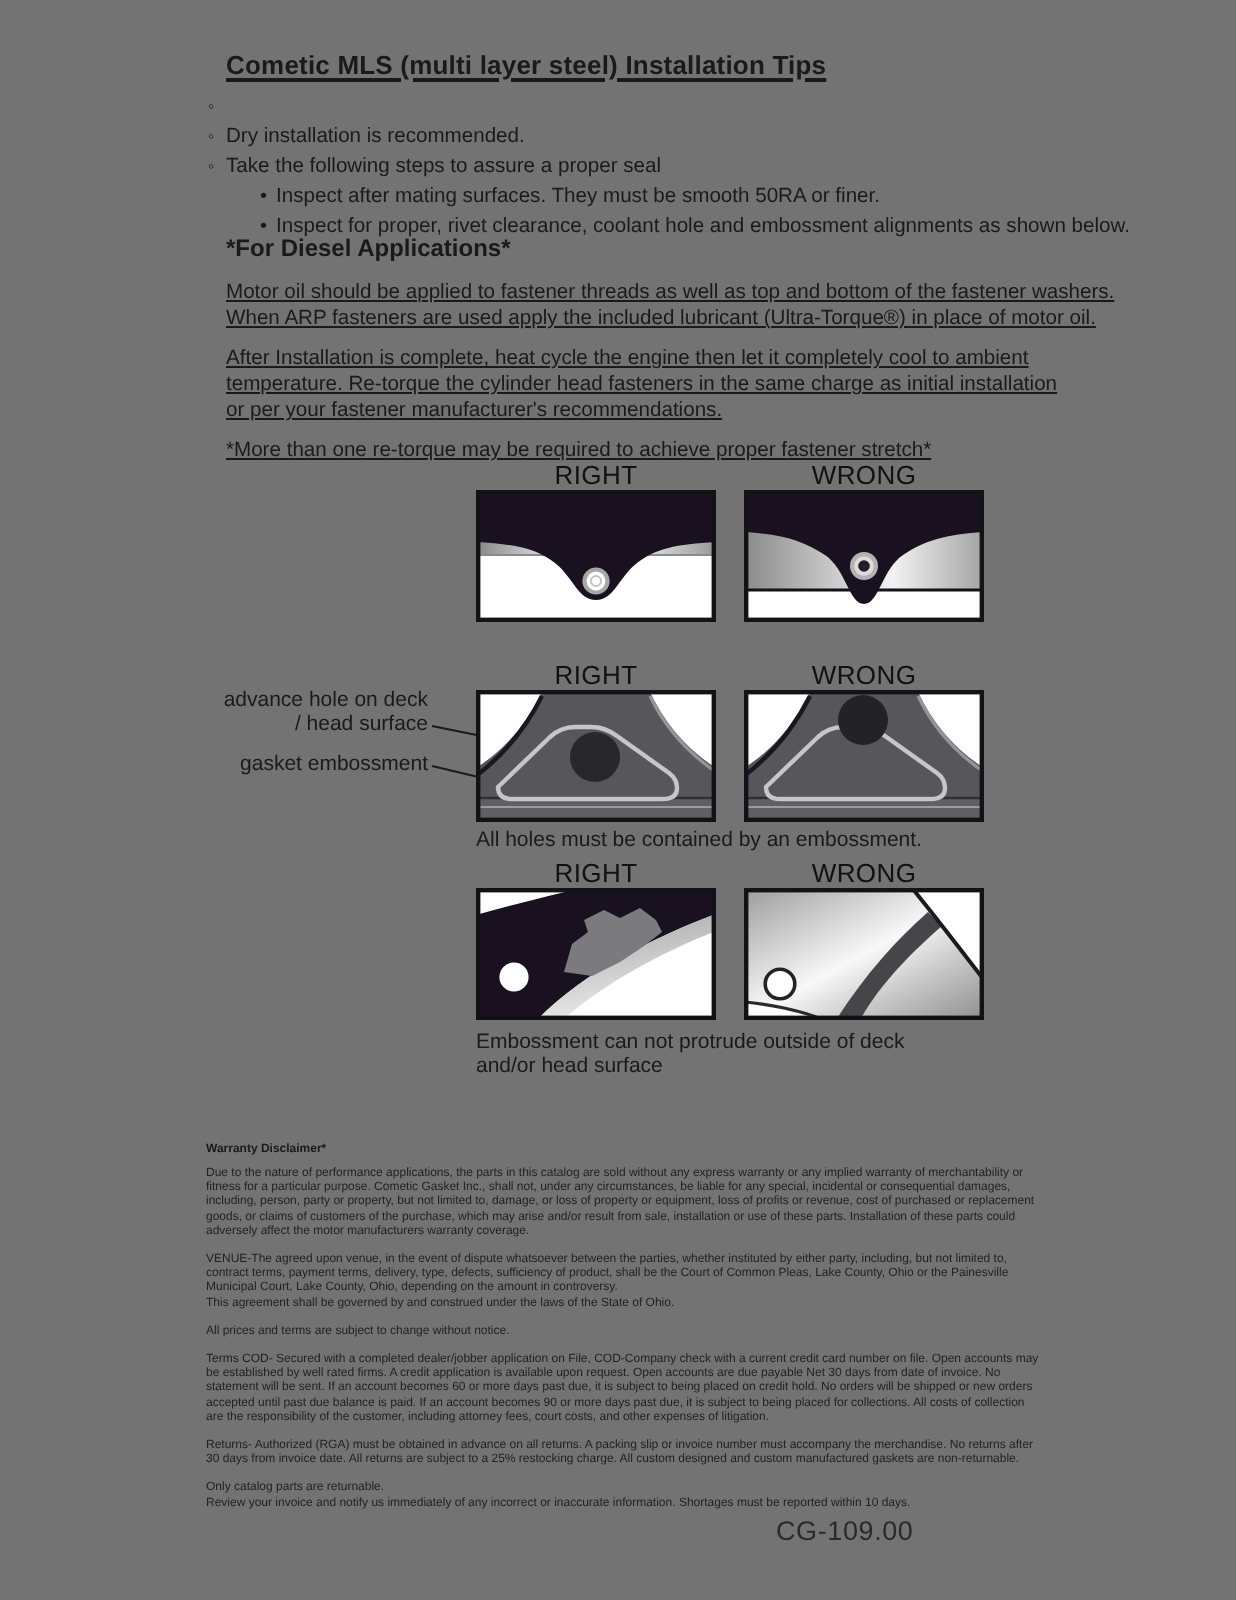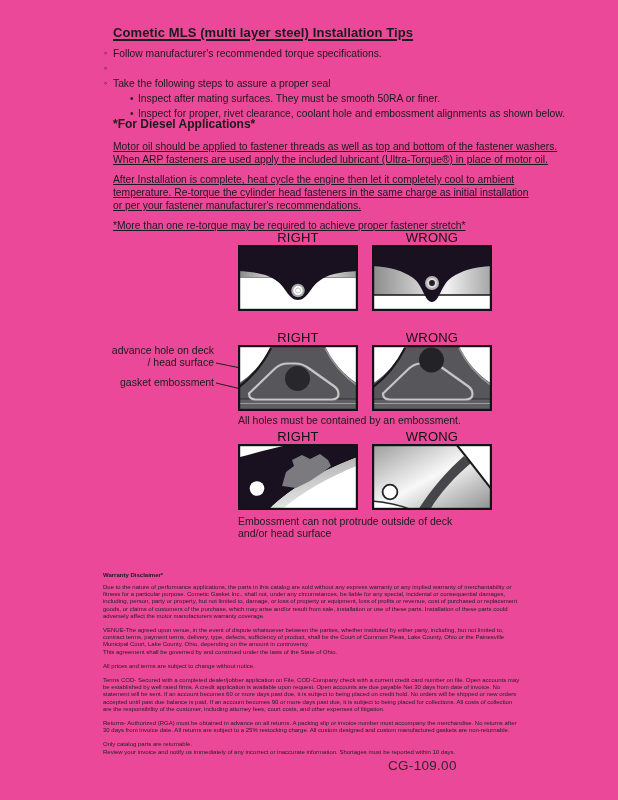--- a/index.html
+++ b/index.html
@@ -1,17 +1,17 @@
 <!DOCTYPE html>
 <html><head>
 <meta charset="utf-8">
 <style>
   html,body { margin:0; padding:0; background:#ffffff; }
   .page {
-    position:relative; width:618px; height:800px; background:#ec4899;
+    position:relative; width:618px; height:800px; background:#737373;
     font-family:"Liberation Sans","DejaVu Sans",sans-serif; color:#1a1a1a;
     overflow:hidden;
   }
   .abs { position:absolute; }
 
   .title {
     left:113px; top:25px; font-size:13px; font-weight:bold;
     text-decoration:underline; text-decoration-thickness:1.5px; text-underline-offset:2px;
     letter-spacing:0.1px;
   }
@@ -69,24 +69,24 @@
         <stop offset="1" stop-color="#8f8f8f"></stop>
       </linearGradient>
     </defs>
   </svg>
 
   <div class="abs title">Cometic MLS (multi layer steel) Installation Tips</div>
 
   <div class="abs tips">
     <div class="b">
         <span class="m">◦</span>
-        <span>Follow manufacturer's recommended torque specifications.</span>
       </div>
     <div class="b">
         <span class="m">◦</span>
+        <span>Dry installation is recommended.</span>
       </div>
     <div class="b">
         <span class="m">◦</span>
         <span>Take the following steps to assure a proper seal</span>
       </div>
     <div class="b sub">
         <span class="m2">•</span>
         <span>Inspect after mating surfaces.  They must be smooth 50RA or finer.</span>
       </div>
     <div class="b sub">

